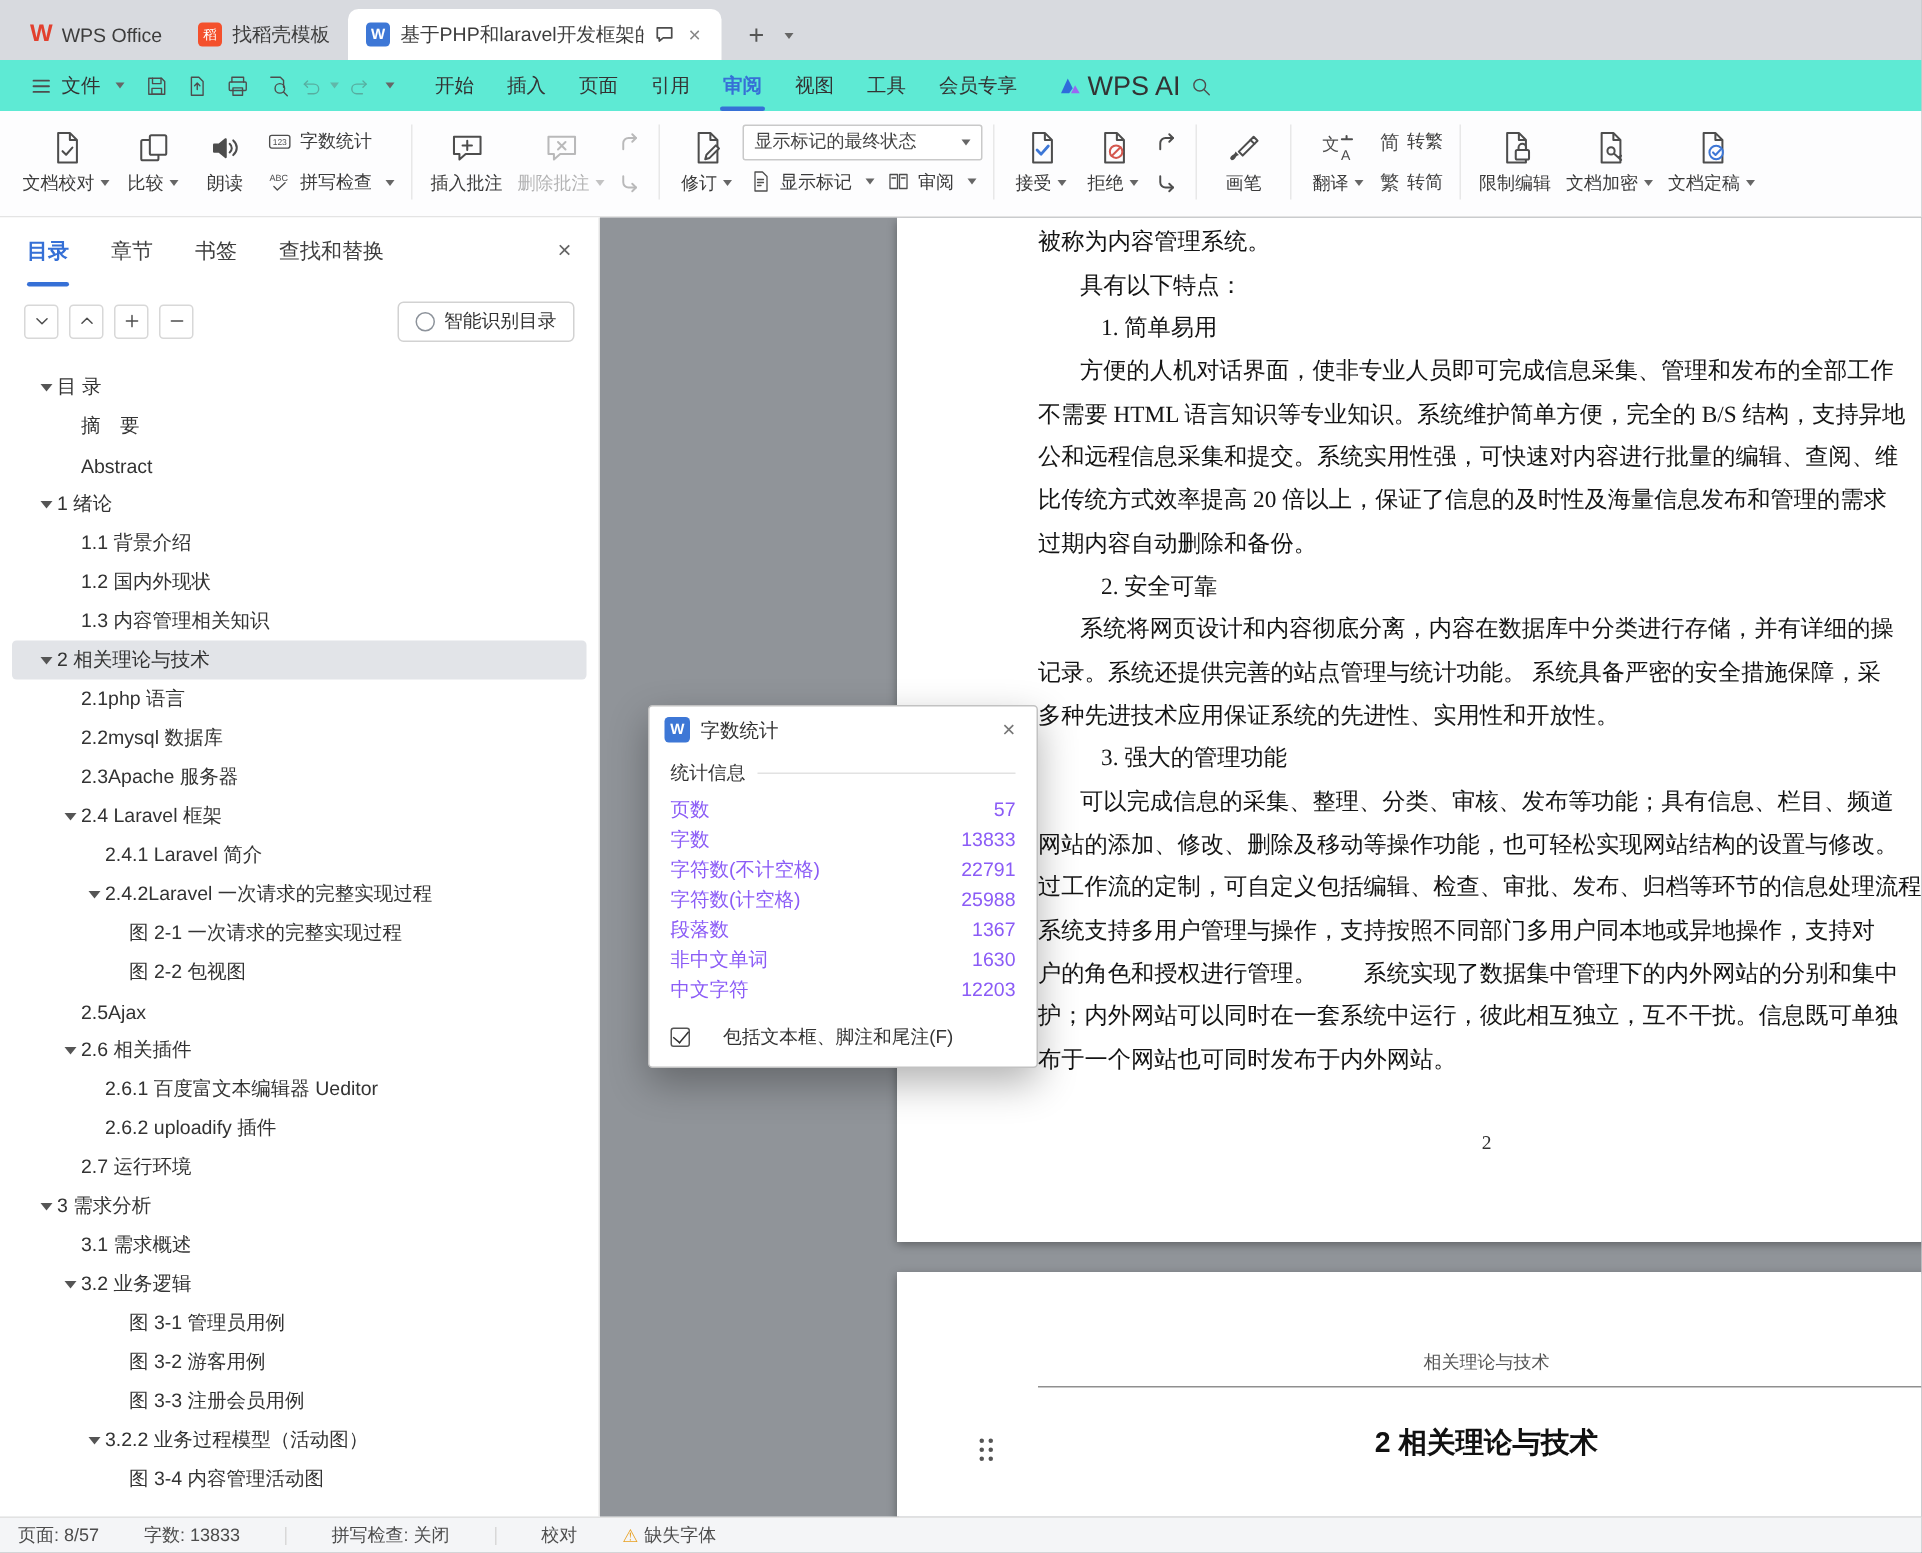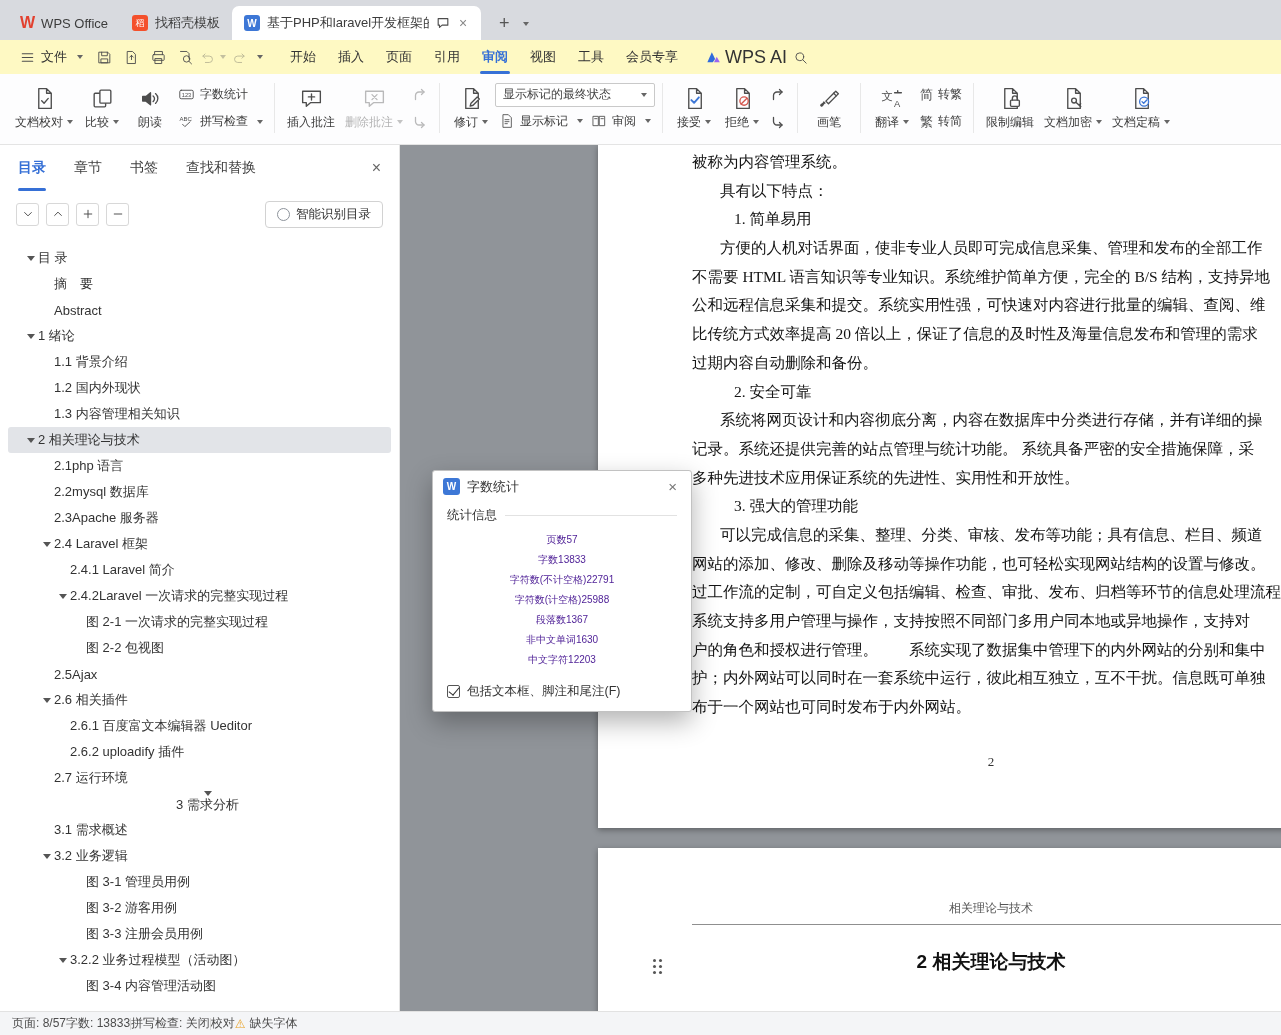--- a/index.html
+++ b/index.html
@@ -14,21 +14,21 @@
   .tab.active{background:#fff}
   .applogo{color:#e2402f;font-weight:bold;font-size:16px;letter-spacing:-1px}
   .docer-ico{width:16px;height:16px;border-radius:3px;background:#f4502c;color:#fff;font-size:9px;display:flex;align-items:center;justify-content:center;flex-shrink:0}
   .wdoc-ico{width:16px;height:16px;border-radius:3px;background:#3d77d6;color:#fff;font-size:10px;font-weight:bold;display:flex;align-items:center;justify-content:center;flex-shrink:0}
   .doctitle{max-width:162px;overflow:hidden;white-space:nowrap}
   .tclose{color:#888;font-size:14px;padding:0 2px}
   .newtab{width:26px;height:26px;display:flex;align-items:center;justify-content:center;font-size:18px;color:#555;margin:0 2px 4px 10px}
   .tabchev{margin-bottom:14px}
 
   
-  .menubar{height:34px;background:#fef9c3;display:flex;align-items:center;padding:0 12px;font-size:13px;flex-shrink:0}
+  .menubar{height:34px;background:#5eead4;display:flex;align-items:center;padding:0 12px;font-size:13px;flex-shrink:0}
   .mfile{display:flex;align-items:center;gap:6px;padding:0 8px;color:#333}
   .micon{width:27px;height:26px;display:flex;align-items:center;justify-content:center;border-radius:3px}
   .menu-list{display:flex;margin-left:16px;height:34px}
   .menu-item{padding:0 11px;height:34px;display:flex;align-items:center;position:relative;color:#333}
   .menu-item.active{color:var(--accent);font-weight:bold}
   .menu-item.active::after{content:"";position:absolute;left:9px;right:9px;bottom:0;height:3px;background:var(--accent);border-radius:2px}
   .wpsai{display:flex;align-items:center;gap:5px;margin-left:16px;font-size:18px;color:#333}
   .disabled{opacity:.38}
 
   
@@ -77,32 +77,32 @@
   .drag-handle{position:absolute;left:253px;top:814px;width:3px;height:3px;border-radius:50%;background:#555;box-shadow:6px 0 0 #555,0 6px 0 #555,6px 6px 0 #555,0 12px 0 #555,6px 12px 0 #555}
 
   
   .dialog{position:absolute;left:32px;top:325px;width:260px;background:#fff;border:1px solid #c2c2c2;border-radius:3px;box-shadow:0 10px 26px rgba(0,0,0,.3);z-index:20}
   .dlg-title{height:31px;display:flex;align-items:center;gap:7px;padding:0 10px;font-size:13px;color:#333}
   .dlg-w{width:17px;height:17px;border-radius:3px;background:#3d77d6;color:#fff;font-weight:bold;font-size:10px;display:flex;align-items:center;justify-content:center}
   .dlg-close{margin-left:auto;color:#777;font-size:15px;padding:1px 4px}
   .dlg-body{padding:5px 14px 0}
   .dlg-section{display:flex;align-items:center;font-size:12.5px;color:#333;margin-bottom:6px}
   .dlg-section::after{content:"";flex:1;border-top:1px solid #e2e2e2;margin-left:8px}
-  .stat-row{display:flex;justify-content:center;font-size:10px;line-height:20px;color:#4c1d95}
-  .dlg-check{display:flex;align-items:center;gap:7px;font-size:12.5px;margin:13px 0 11px;color:#333}
+  .stat-row{display:flex;justify-content:space-between;font-size:13px;line-height:20px;color:#8b5cf6}
+  .dlg-check{display:flex;align-items:center;gap:22px;font-size:12.5px;margin:13px 0 11px;color:#333}
   .checkbox{width:13px;height:13px;border:1.4px solid #555;border-radius:2px;position:relative;flex-shrink:0}
   .checkbox.checked::after{content:"";position:absolute;left:2.5px;top:-1px;width:5px;height:9px;border-right:1.7px solid #2f2f2f;border-bottom:1.7px solid #2f2f2f;transform:rotate(40deg)}
   .dlg-footer{border-top:1px solid #e5e5e5;display:flex;align-items:center;justify-content:space-between;padding:9px 12px 10px}
   .tips{display:flex;align-items:center;gap:6px;color:var(--accent);font-size:13px}
   .tips-ico{width:14px;height:14px;border:1.3px solid var(--accent);border-radius:50%;position:relative;flex-shrink:0}
   .tips-ico::after{content:"";position:absolute;left:4.5px;top:3px;border-left:5px solid var(--accent);border-top:3.5px solid transparent;border-bottom:3.5px solid transparent}
   .close-btn{width:76px;height:26px;background:#eceff1;border:1px solid #b9bcbf;border-radius:2px;font-size:13px;color:#333;font-family:inherit}
 
   
-  .statusbar{height:24px;background:#f4f5f7;border-top:1px solid #e2e2e2;display:flex;align-items:center;gap:0;padding:0 12px;font-size:12px;color:#4c4c4c;flex-shrink:0}
+  .statusbar{height:24px;background:#f4f5f7;border-top:1px solid #e2e2e2;display:flex;align-items:center;gap:30px;padding:0 12px;font-size:12px;color:#4c4c4c;flex-shrink:0}
   .sb-sep{width:1px;height:12px;background:#d8d8d8}
   .warn-ico{color:#e8a021;font-size:12px}
   .sb-item{display:flex;align-items:center;gap:4px}
 </style>
 </head>
 <body>
 
 <div class="app">
 
   <div class="tabbar">
@@ -548,21 +548,21 @@
             <span class="toc-label">2.6.1 百度富文本编辑器 Ueditor</span>
           </div>
           <div class="toc-item" style="padding-left: 48px;">
             <span class="toc-caret empty"></span>
             <span class="toc-label">2.6.2 uploadify 插件</span>
           </div>
           <div class="toc-item" style="padding-left: 32px;">
             <span class="toc-caret empty"></span>
             <span class="toc-label">2.7 运行环境</span>
           </div>
-          <div class="toc-item" style="padding-left: 16px; flex-direction: column;">
+          <div class="toc-item" style="padding-left: 16px;">
             <span class="toc-caret"></span>
             <span class="toc-label">3 需求分析</span>
           </div>
           <div class="toc-item" style="padding-left: 32px;">
             <span class="toc-caret empty"></span>
             <span class="toc-label">3.1 需求概述</span>
           </div>
           <div class="toc-item" style="padding-left: 32px;">
             <span class="toc-caret"></span>
             <span class="toc-label">3.2 业务逻辑</span>

